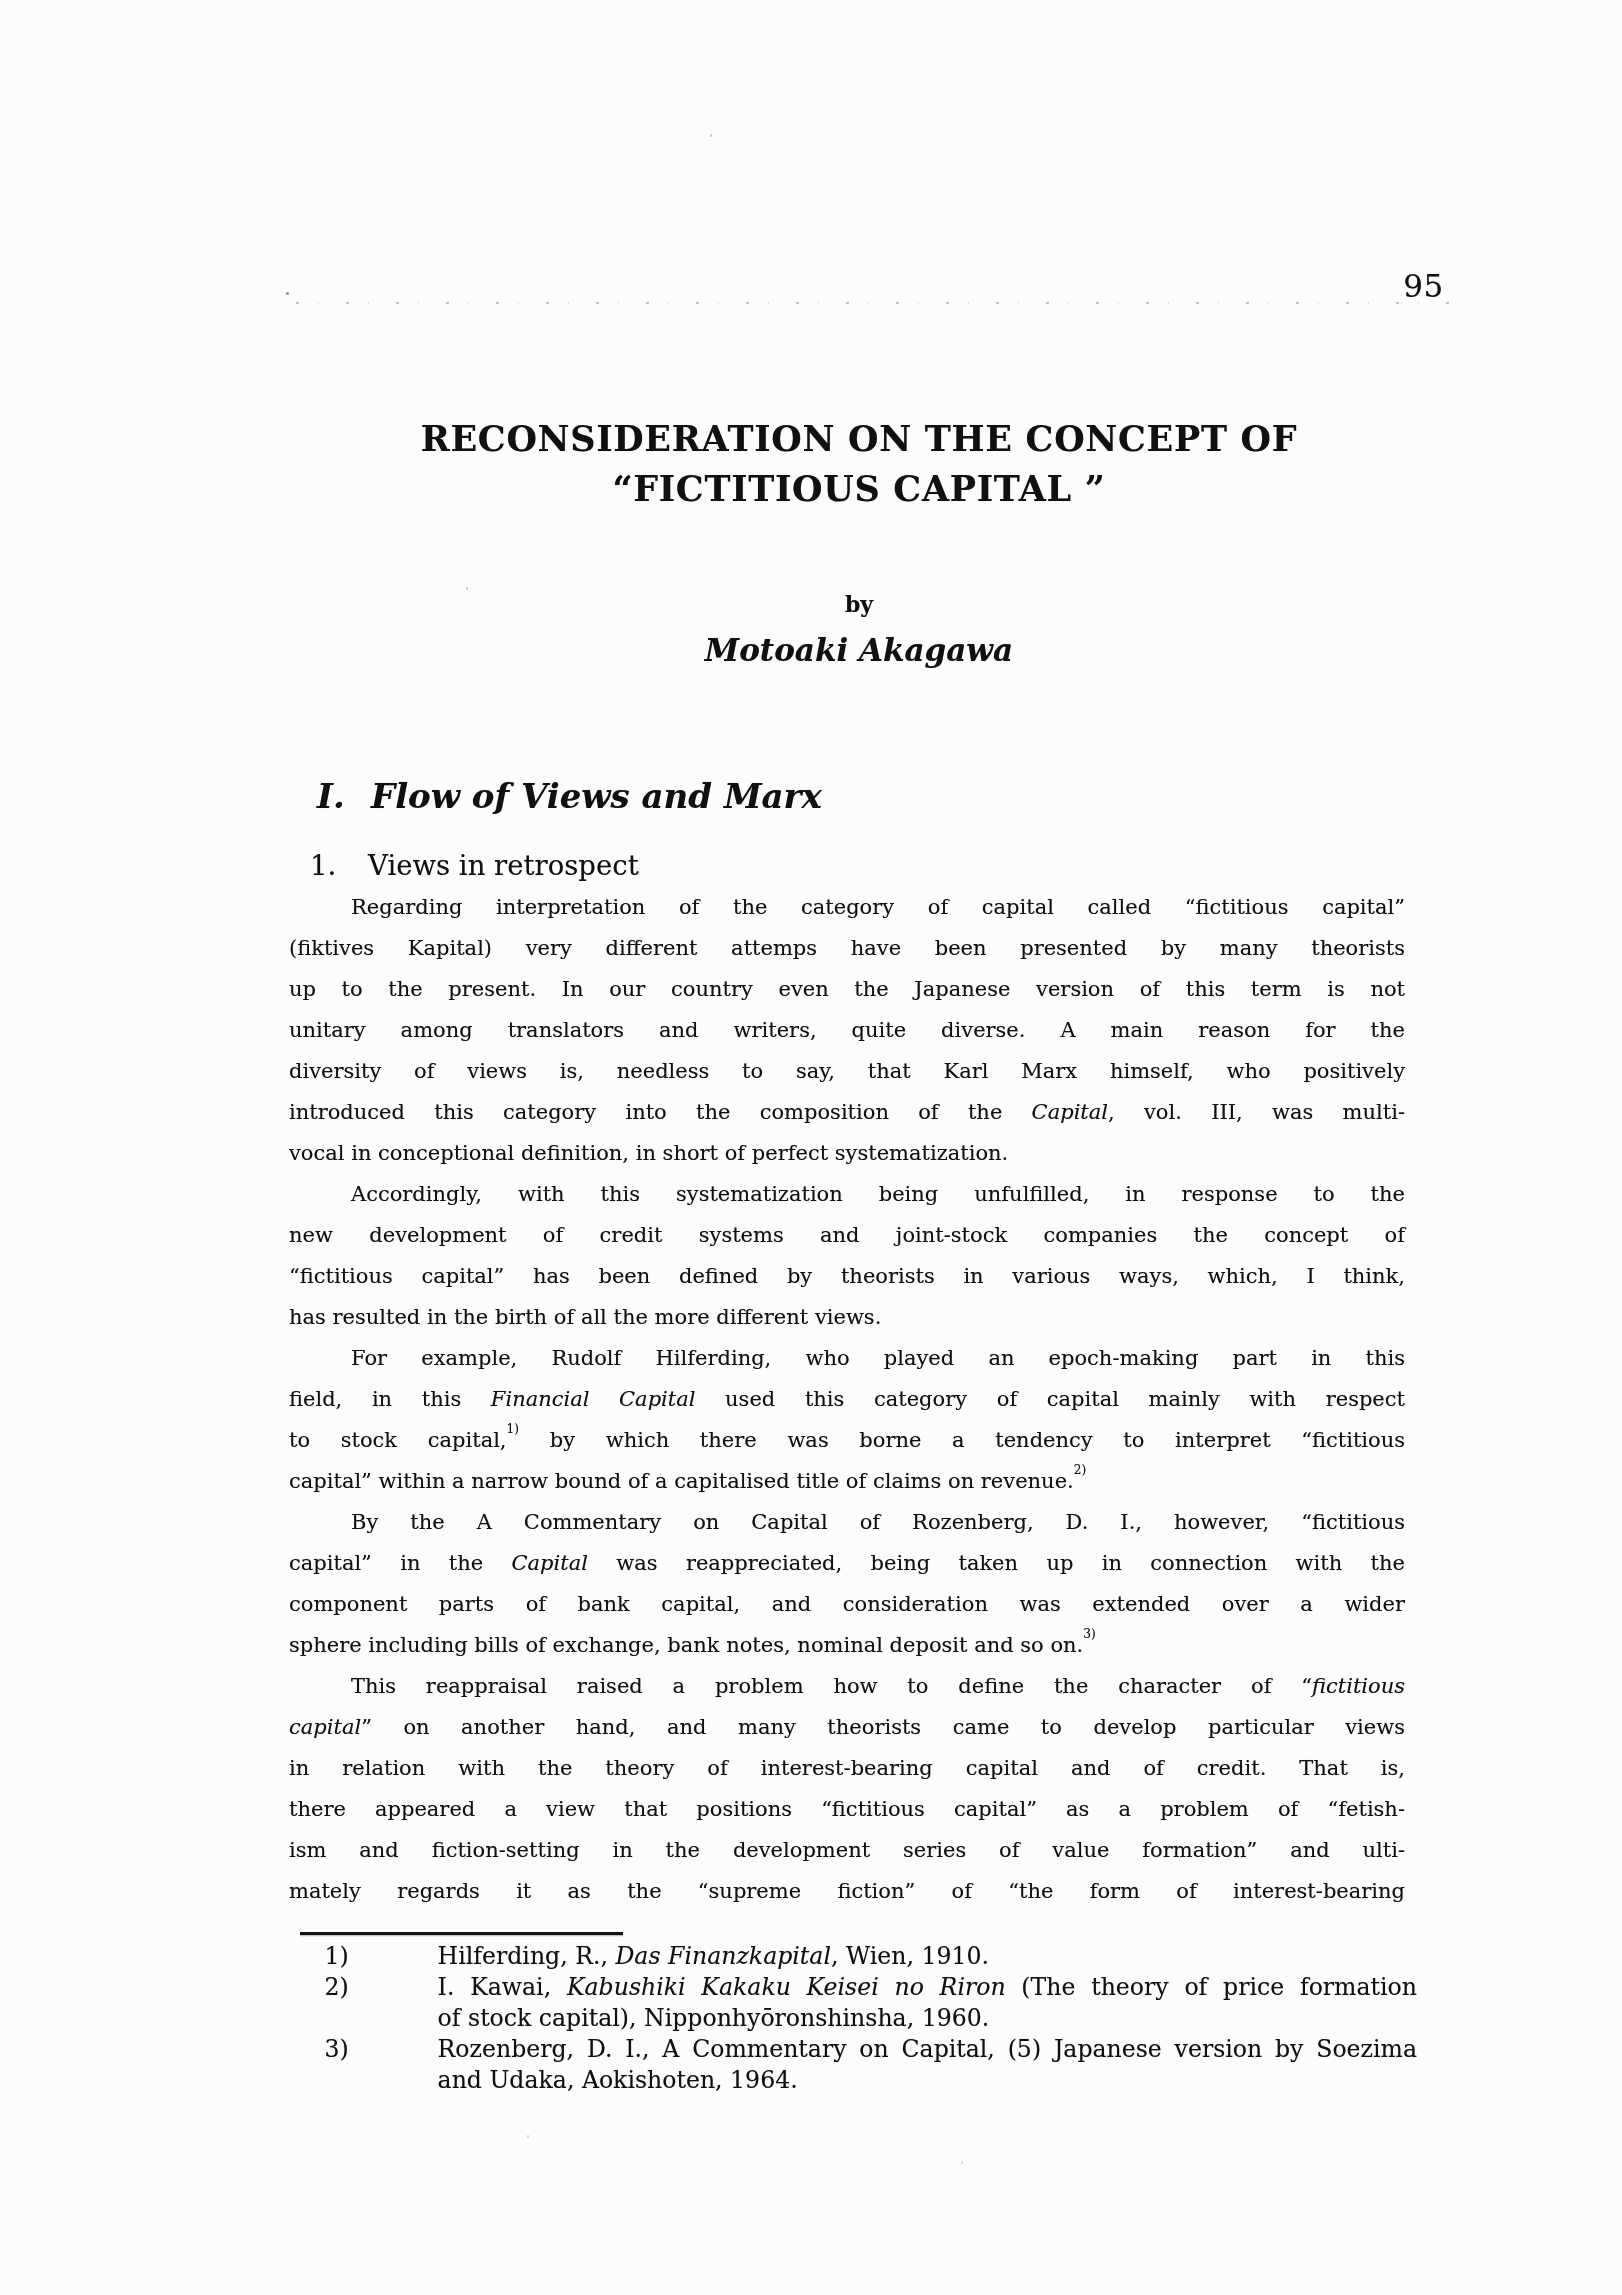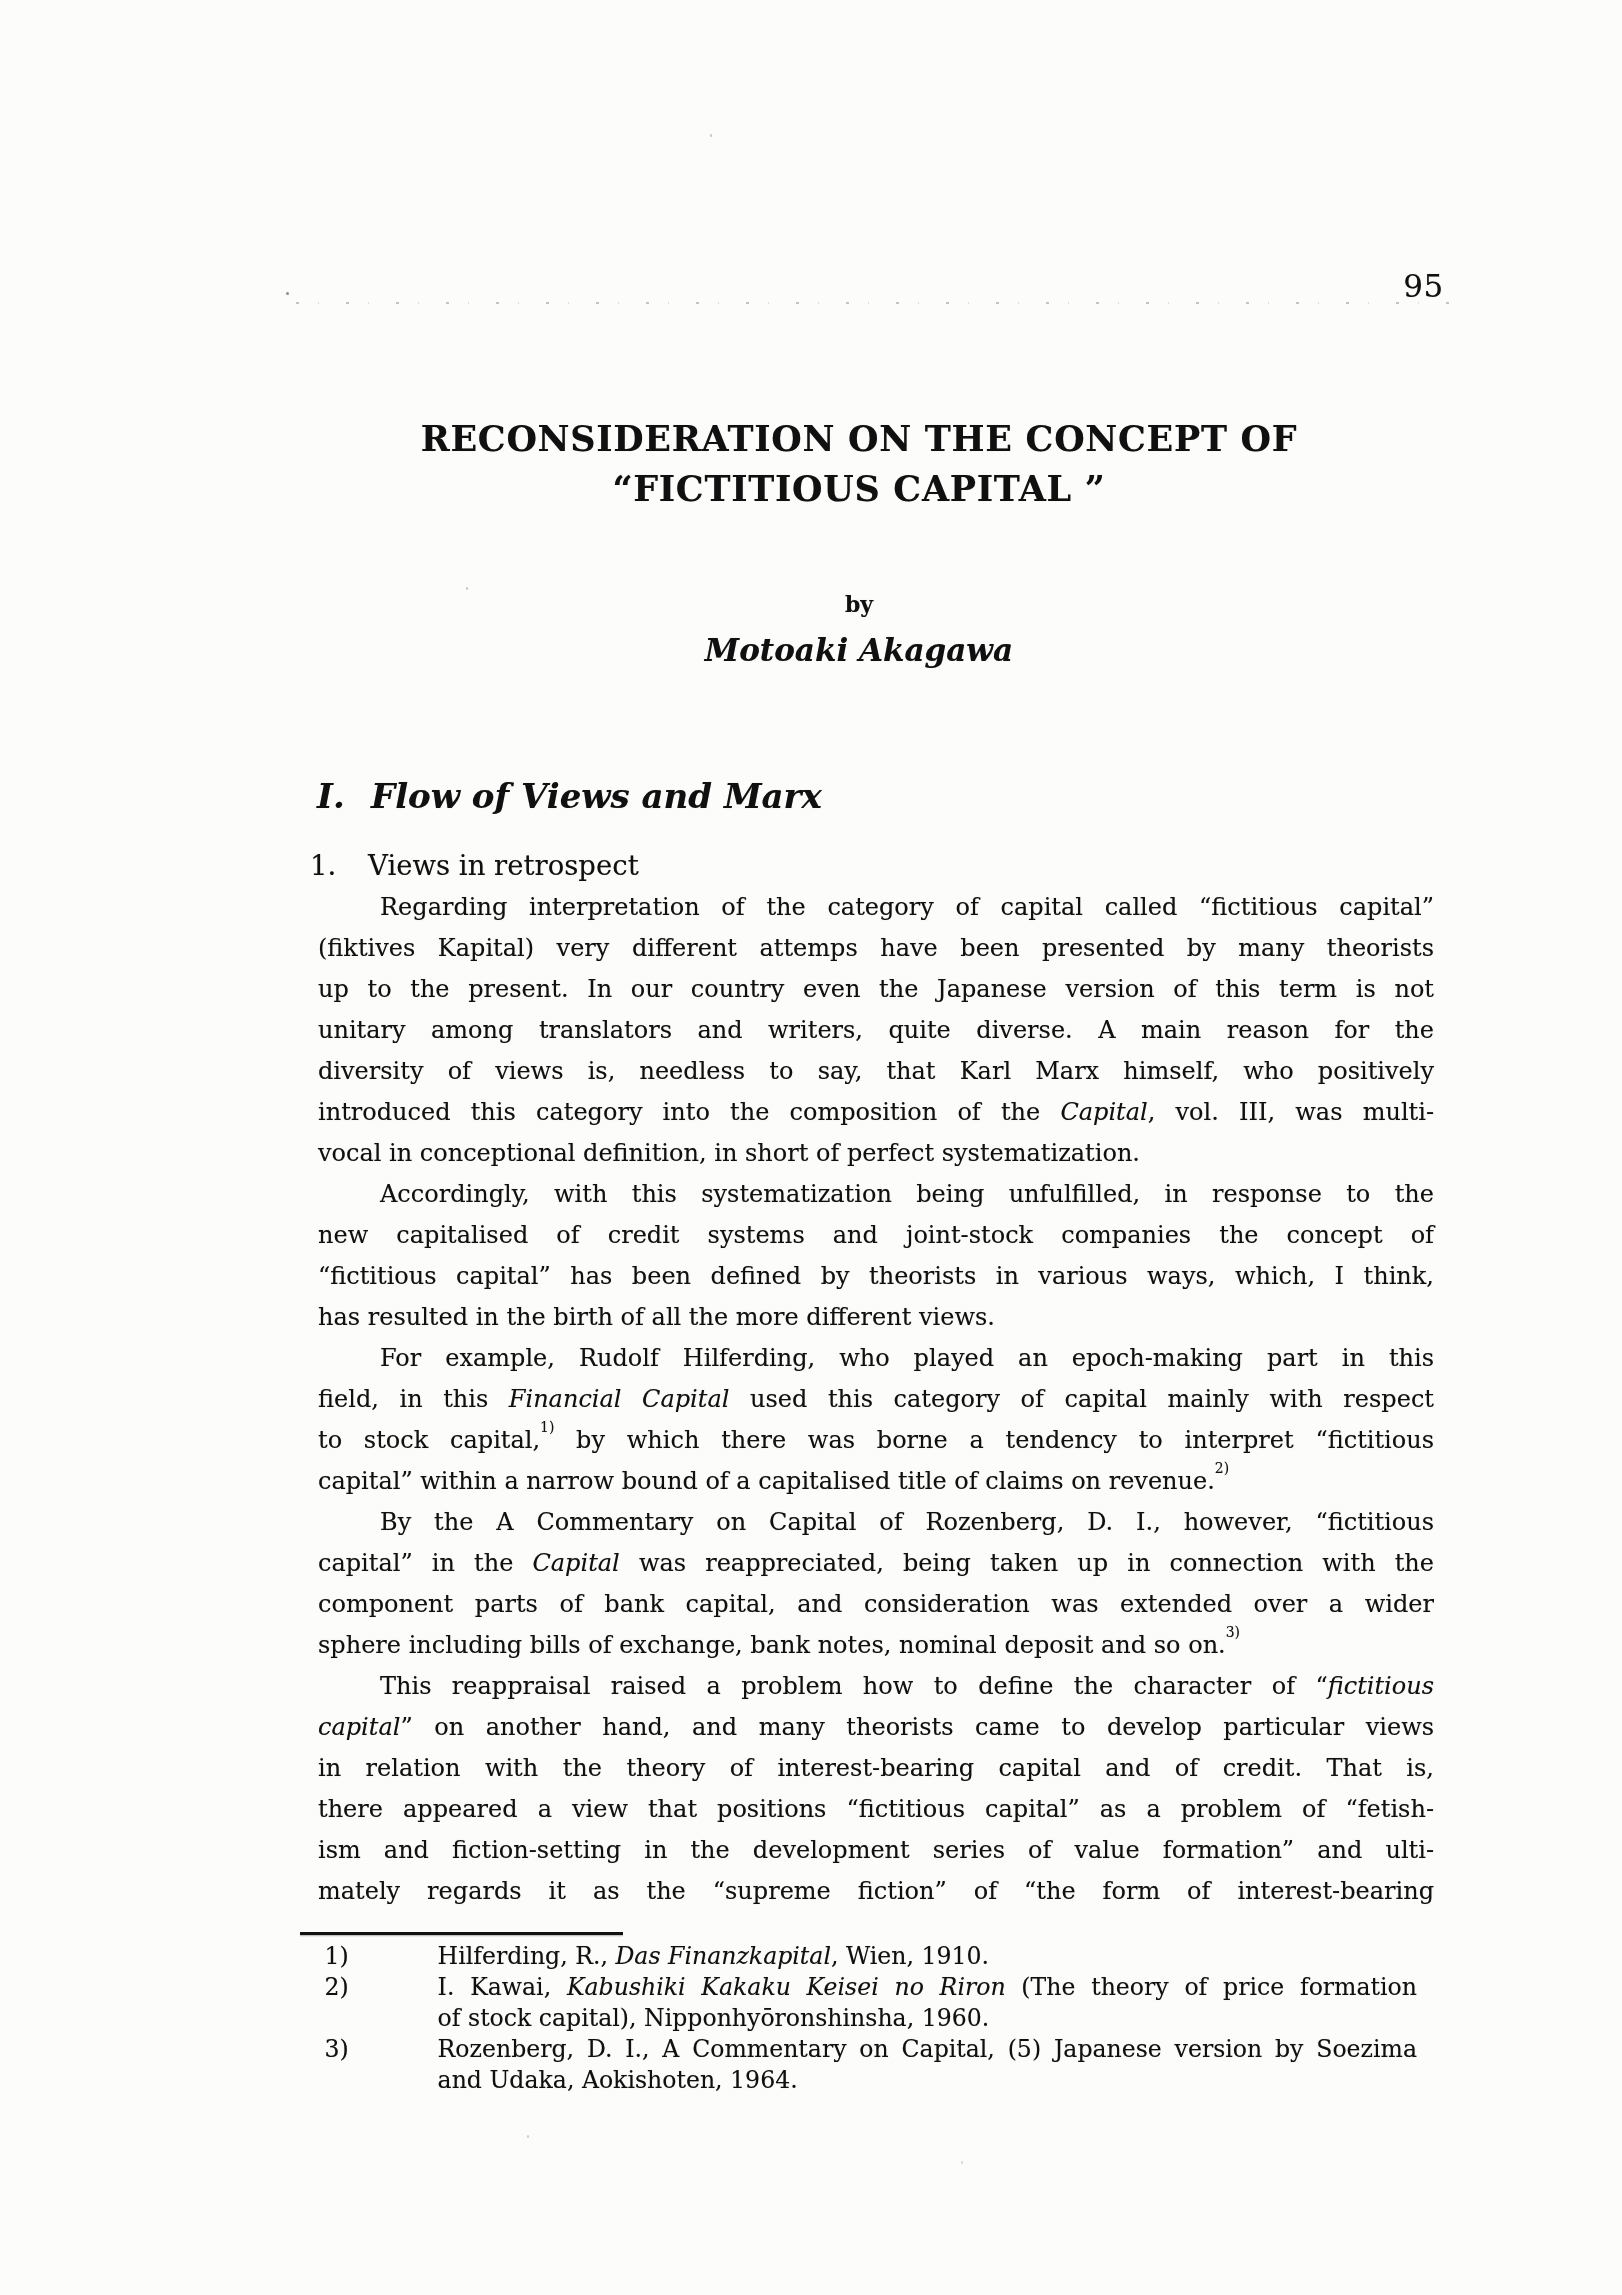--- a/index.html
+++ b/index.html
@@ -50,22 +50,22 @@
   }
   .section-heading .num { display: inline-block; width: 54px; font-style: italic; }
 
   .subsection-heading {
     position: absolute; top: 849px; left: 310px; width: 1112px;
     font-size: 27.5px;
   }
   .subsection-heading .num { display: inline-block; width: 58px; }
 
   .body-text {
-    position: absolute; top: 887px; left: 318px; width: 1116px;
-    font-size: 24px;
+    position: absolute; top: 887px; left: 289px; width: 1116px;
+    font-size: 21px;
   }
   .bline {
     height: 41px; line-height: 41px;
     text-align: justify; text-align-last: justify;
     white-space: nowrap; 
     white-space: normal;
   }
   .bline.plast { text-align-last: left; }
   .bline.pindent { text-indent: 62px; }
   .bline i { font-style: italic; }
@@ -123,21 +123,21 @@
 
   <div class="body-text ink" id="body-text">
       <div class="bline pindent"><span>Regarding interpretation of the category of capital called “fictitious capital”</span></div>
       <div class="bline"><span>(fiktives Kapital) very different attemps have been presented by many theorists</span></div>
       <div class="bline"><span>up to the present.  In our country even the Japanese version of this term is not</span></div>
       <div class="bline"><span>unitary among translators and writers, quite diverse.  A main reason for the</span></div>
       <div class="bline"><span>diversity of views is, needless to say, that Karl Marx himself, who positively</span></div>
       <div class="bline"><span>introduced this category into the composition of the </span><i>Capital</i><span>, vol. III, was multi-</span></div>
       <div class="bline plast"><span>vocal in conceptional definition, in short of perfect systematization.</span></div>
       <div class="bline pindent"><span>Accordingly, with this systematization being unfulfilled, in response to the</span></div>
-      <div class="bline"><span>new capitalised of credit systems and joint-stock companies the concept of</span></div>
+      <div class="bline"><span>new development of credit systems and joint-stock companies the concept of</span></div>
       <div class="bline"><span>“fictitious capital” has been defined by theorists in various ways, which, I think,</span></div>
       <div class="bline plast"><span>has resulted in the birth of all the more different views.</span></div>
       <div class="bline pindent"><span>For example, Rudolf Hilferding, who played an epoch-making part in this</span></div>
       <div class="bline"><span>field, in this </span><i>Financial Capital</i><span> used this category of capital mainly with respect</span></div>
       <div class="bline"><span>to stock capital,</span><sup class="fnref">1)</sup><span> by which there was borne a tendency to interpret “fictitious</span></div>
       <div class="bline plast"><span>capital” within a narrow bound of a capitalised title of claims on revenue.</span><sup class="fnref">2)</sup></div>
       <div class="bline pindent"><span>By the A Commentary on Capital of Rozenberg, D. I., however, “fictitious</span></div>
       <div class="bline"><span>capital” in the </span><i>Capital</i><span> was reappreciated, being taken up in connection with the</span></div>
       <div class="bline"><span>component parts of bank capital, and consideration was extended over a wider</span></div>
       <div class="bline plast"><span>sphere including bills of exchange, bank notes, nominal deposit and so on.</span><sup class="fnref">3)</sup></div>

